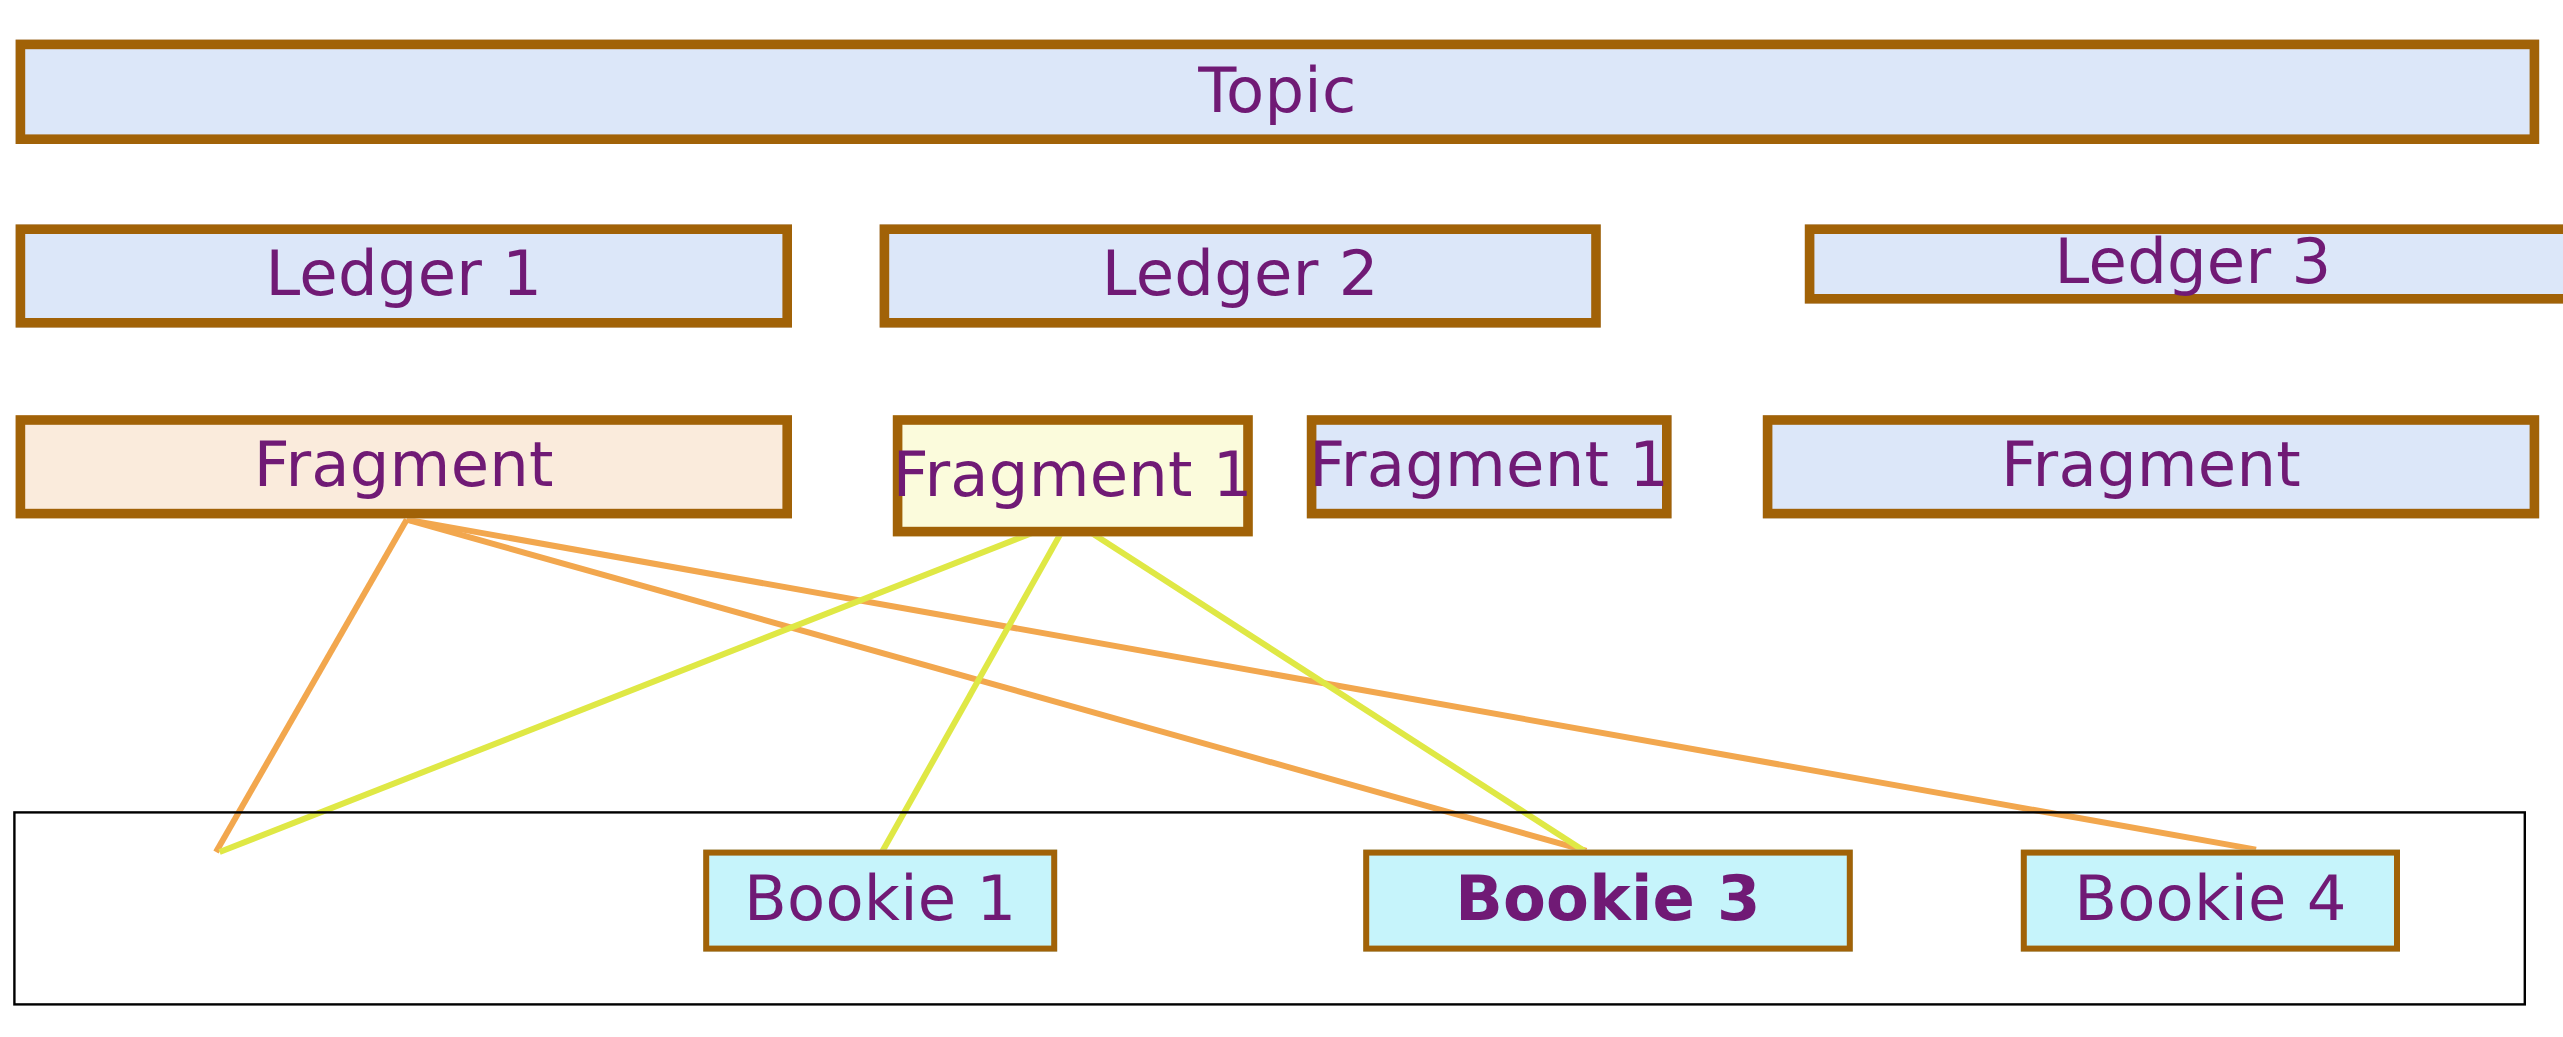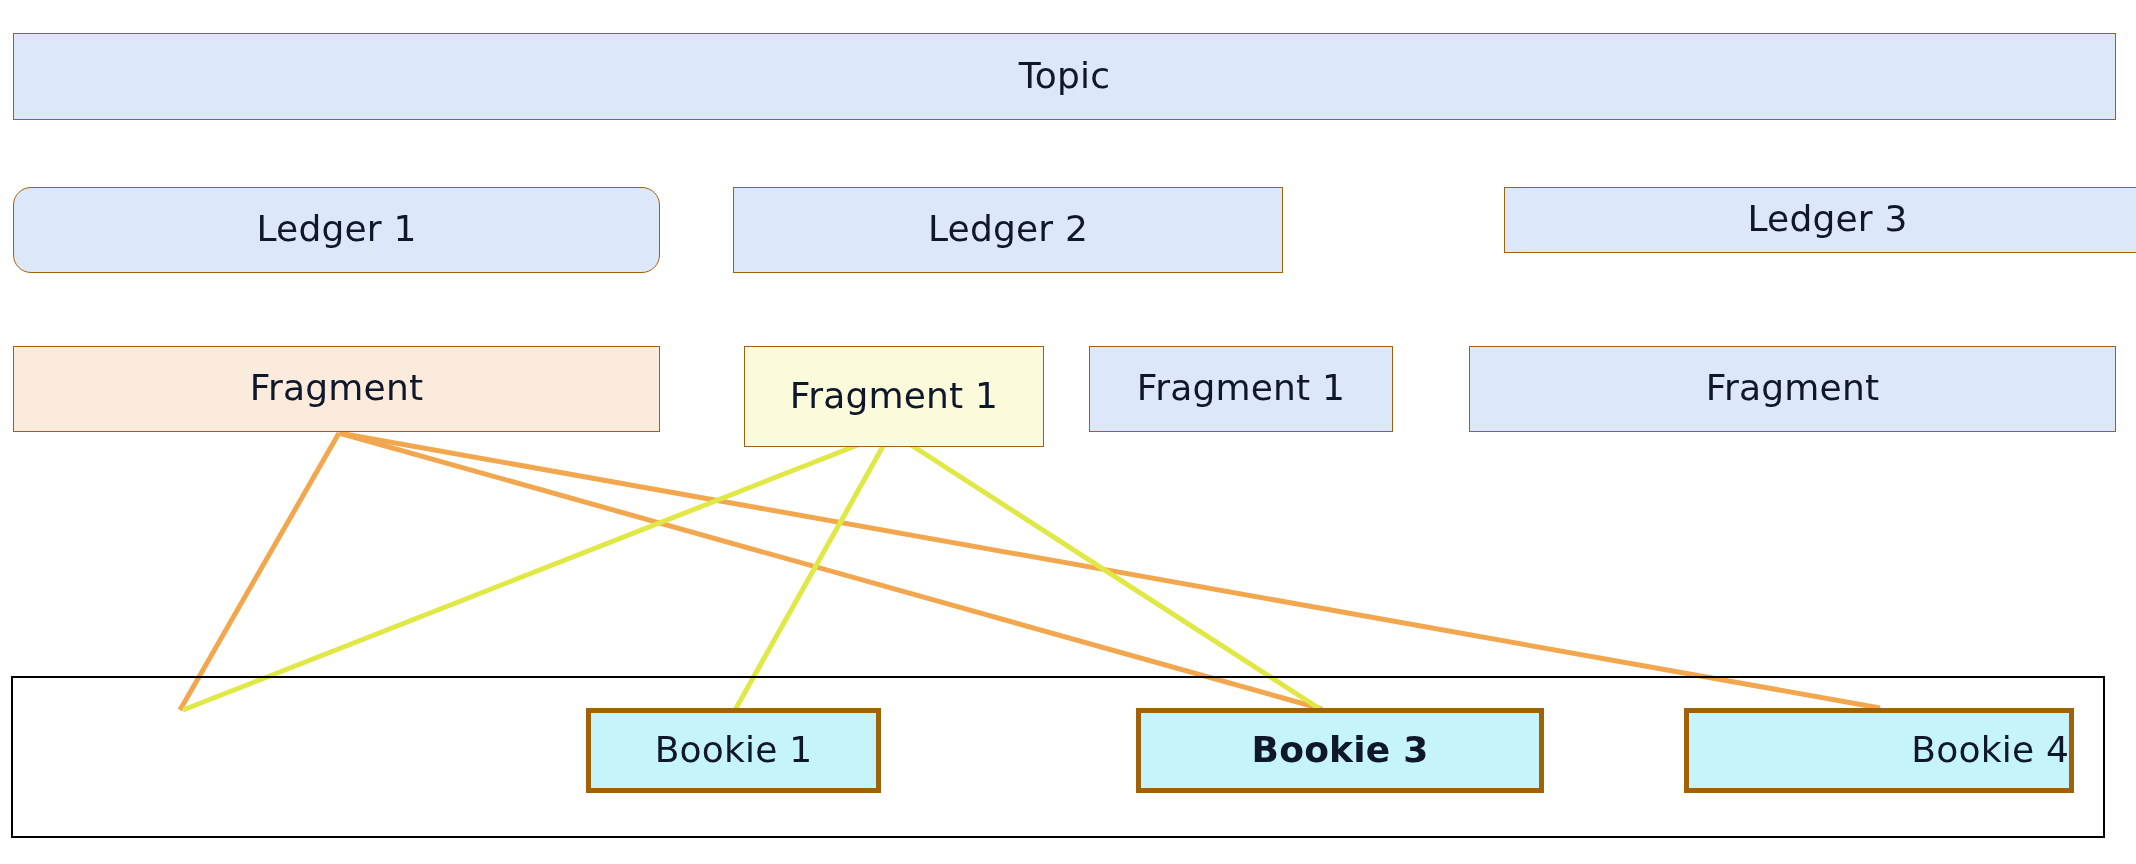--- a/index.html
+++ b/index.html
@@ -13,27 +13,27 @@
   #canvas {
     position: relative;
     width: 2136px;
     height: 864px;
     background: #ffffff;
     overflow: hidden;
   }
   .node {
     position: absolute;
     box-sizing: border-box;
-    border: 1px solid #a16207;
+    border: 8px solid #a16207;
     display: flex;
     align-items: center;
     justify-content: center;
-    font-size: 36px;
+    font-size: 52px;
     line-height: 1;
-    color: #0f172a;
+    color: #701a75;
     letter-spacing: 0.2px;
     white-space: nowrap;
   }
   .node-label {
     display: block;
     transform: translateY(-1px);
   }
   .topic      { background: #DCE7F9; }
   .ledger     { background: #DCE7F9; }
   .frag-blue  { background: #DCE7F9; }
@@ -66,24 +66,24 @@
       <line x1="339" y1="433" x2="1880" y2="708" stroke="#F2A74E" stroke-width="5" stroke-linecap="butt"></line>
       <line x1="891" y1="432" x2="183" y2="710" stroke="#DFE845" stroke-width="5" stroke-linecap="butt"></line>
       <line x1="891" y1="432" x2="735" y2="710" stroke="#DFE845" stroke-width="5" stroke-linecap="butt"></line>
       <line x1="891" y1="432" x2="1320" y2="709" stroke="#DFE845" stroke-width="5" stroke-linecap="butt"></line>
     </svg>
 
   <div class="node topic" style="left: 13px; top: 33px; width: 2103px; height: 87px; background: rgb(220, 231, 249);">
     <span class="node-label">Topic</span>
   </div>
 
-  <div class="node ledger" style="left: 13px; top: 187px; width: 647px; height: 86px; background: rgb(220, 231, 249); border-radius: 18px;">
+  <div class="node ledger" style="left: 13px; top: 187px; width: 647px; height: 86px; background: rgb(220, 231, 249);">
     <span class="node-label">Ledger 1</span>
   </div>
-  <div class="node ledger" style="left: 733px; top: 187px; width: 550px; height: 86px; background: rgb(220, 231, 249); justify-content: center;">
+  <div class="node ledger" style="left: 733px; top: 187px; width: 601px; height: 86px; background: rgb(220, 231, 249); justify-content: center;">
     <span class="node-label">Ledger 2</span>
   </div>
   <div class="node ledger" style="left: 1469px; top: 187px; width: 647px; height: 66px; background: rgb(220, 231, 249); margin-left: 35px;">
     <span class="node-label">Ledger 3</span>
   </div>
 
   <div class="node frag-peach" style="left: 13px; top: 346px; width: 647px; height: 86px; background: rgb(250, 235, 220);">
     <span class="node-label">Fragment</span>
   </div>
   <div class="node frag-yellow" style="left: 744px; top: 346px; width: 300px; height: 101px; background: rgb(251, 251, 220);">
@@ -97,17 +97,17 @@
   </div>
 
   <div class="group-box" style="left: 11px; top: 676px; width: 2094px; height: 162px;"></div>
 
   <div class="node bookie" style="left: 586px; top: 708px; width: 295px; height: 85px; background: rgb(198, 244, 251);">
     <span class="node-label">Bookie 1</span>
   </div>
   <div class="node bookie" style="left: 1136px; top: 708px; width: 408px; height: 85px; background: rgb(198, 244, 251); font-weight: bold;">
     <span class="node-label">Bookie 3</span>
   </div>
-  <div class="node bookie" style="left: 1684px; top: 708px; width: 390px; height: 85px; background: rgb(198, 244, 251); justify-content: flex-end;">
+  <div class="node bookie" style="left: 1684px; top: 708px; width: 316px; height: 85px; background: rgb(198, 244, 251);">
     <span class="node-label">Bookie 4</span>
   </div>
 
 </div>
 
 </body></html>

